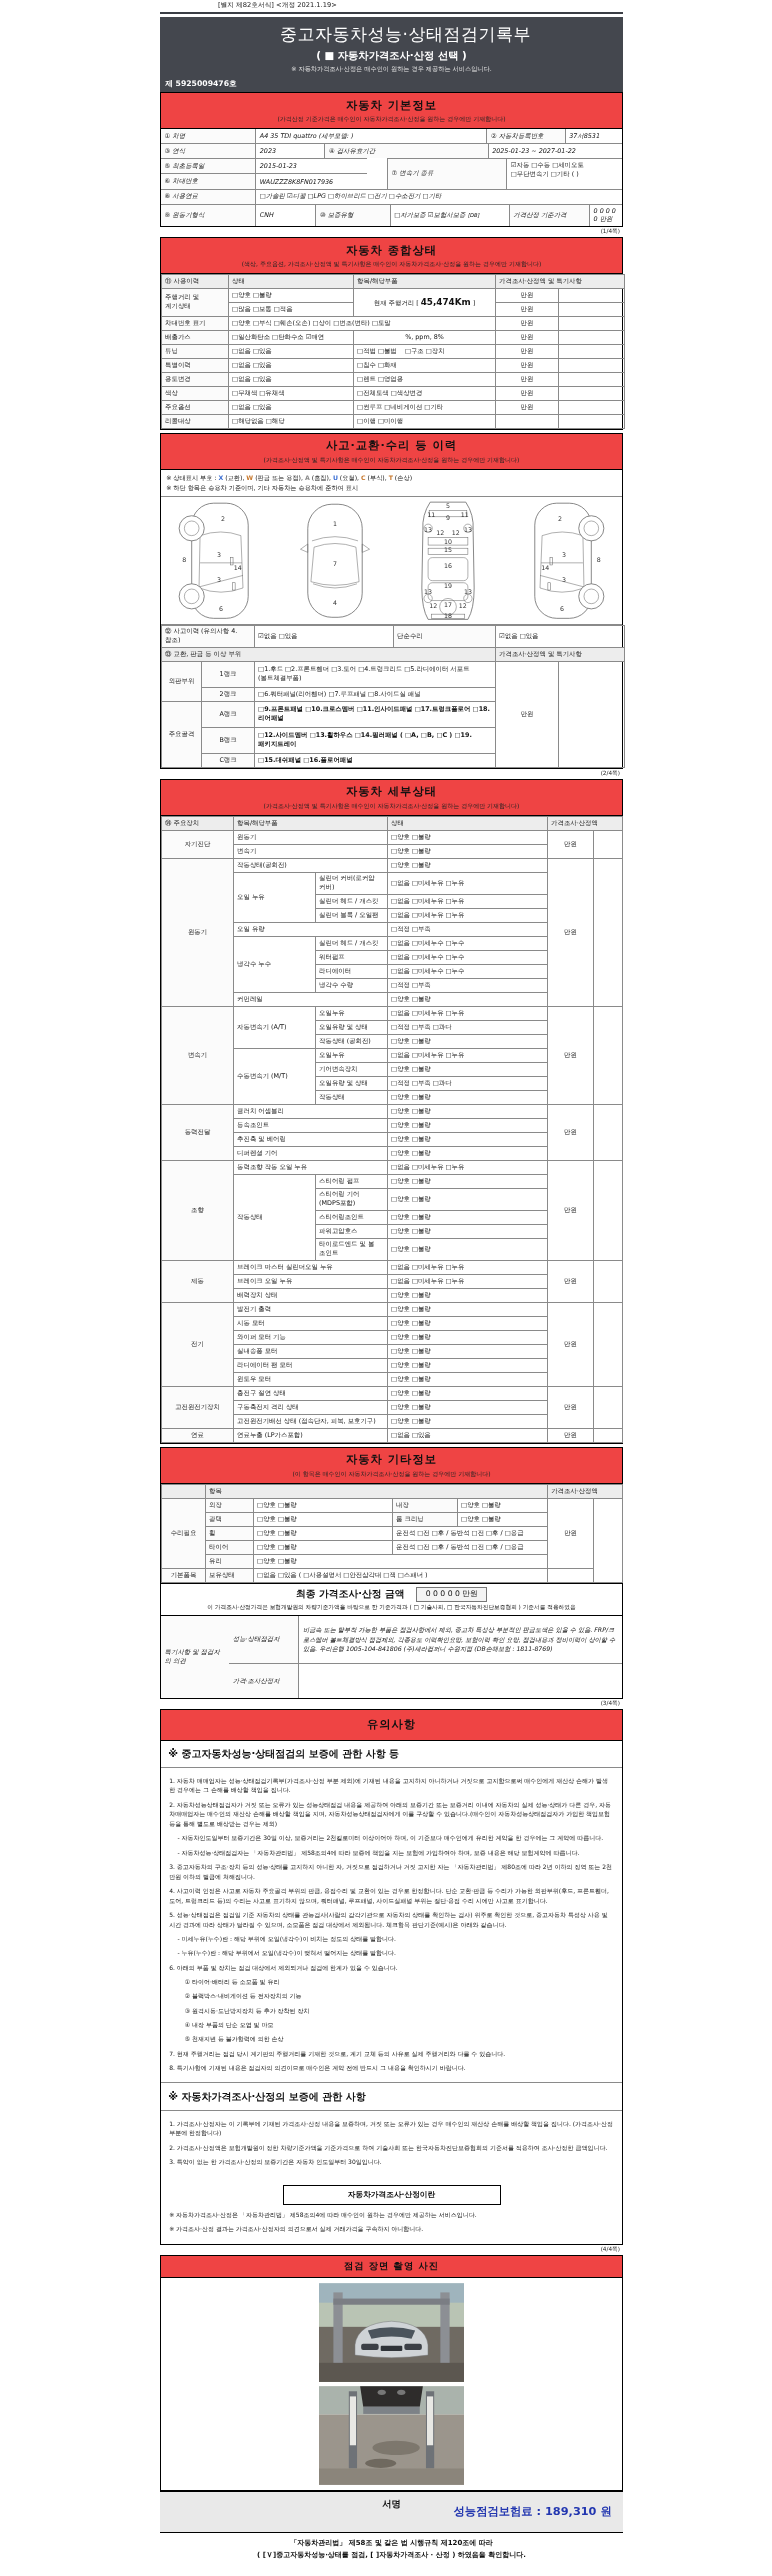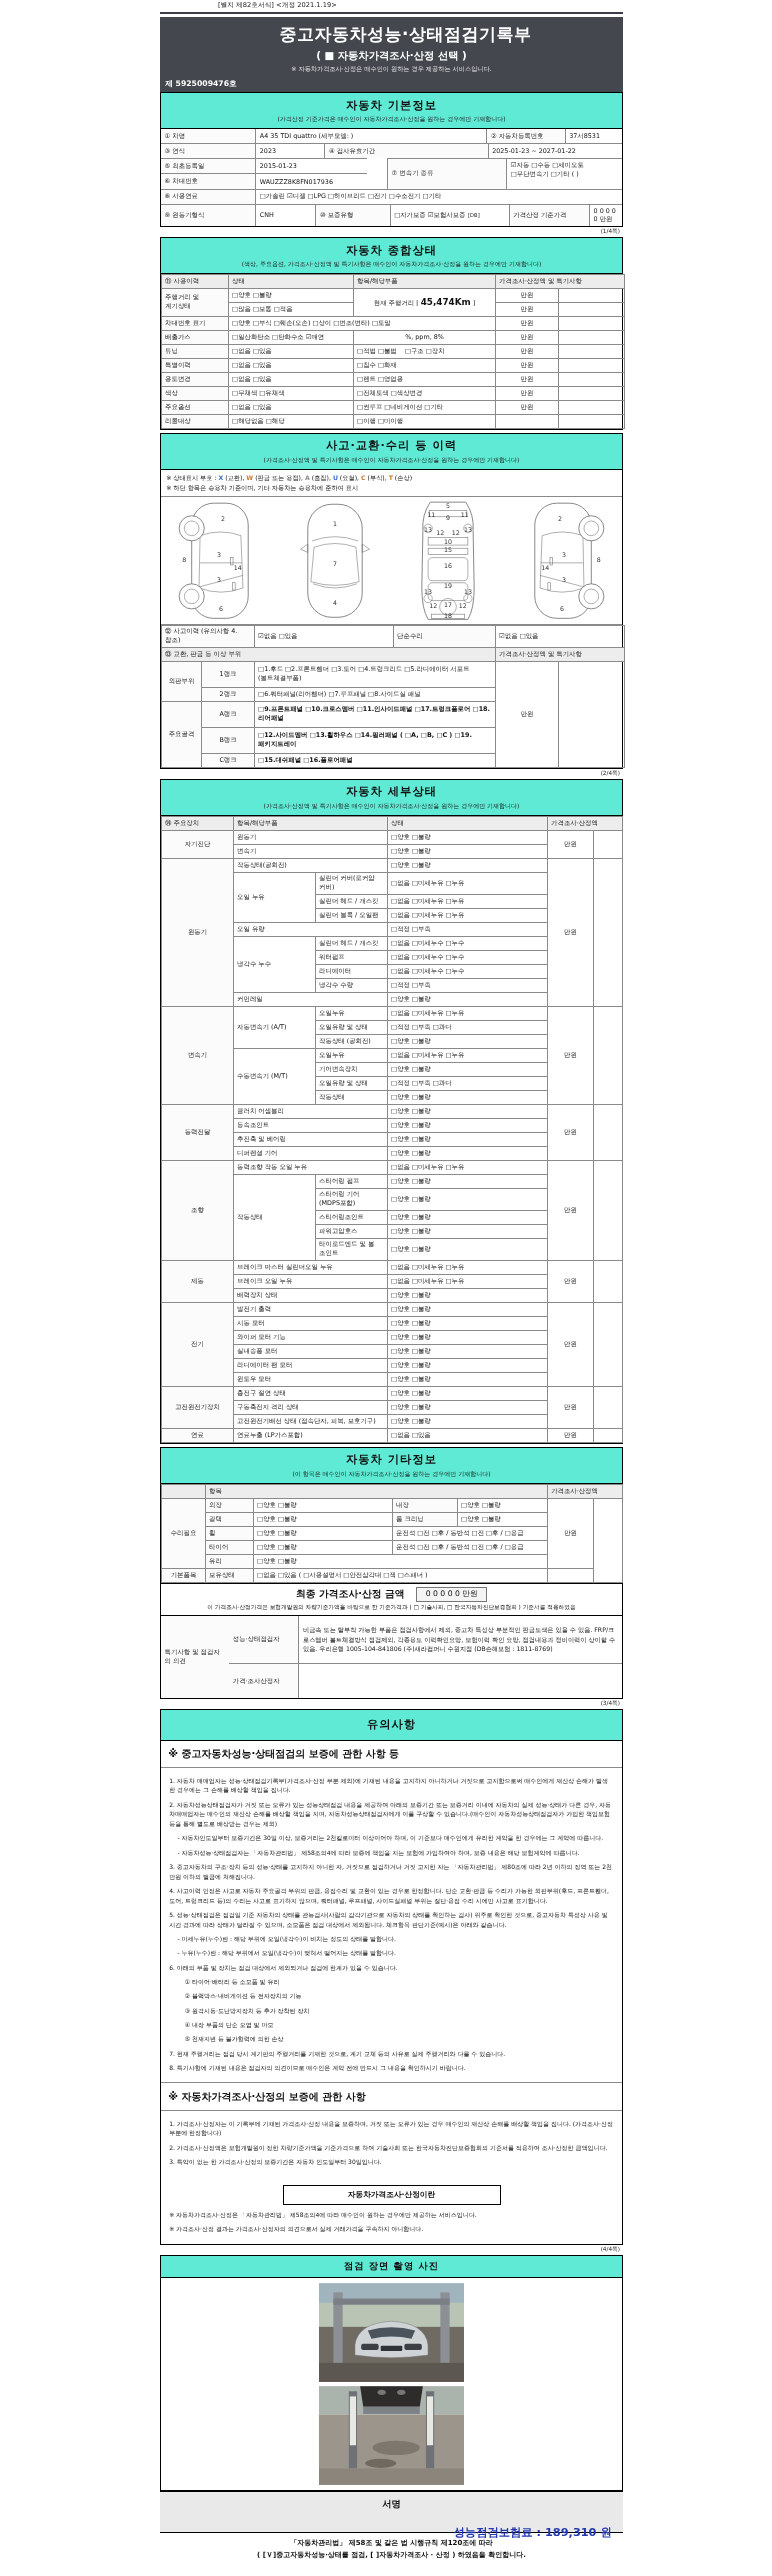--- a/index.html
+++ b/index.html
@@ -3,62 +3,62 @@
 <meta charset="utf-8">
 <style>
   html,body{margin:0;padding:0;}
   body{width:773px;height:2576px;overflow:hidden;background:#fff;
        font-family:"DejaVu Sans","Liberation Sans",sans-serif;color:#111;}
   .doc{width:463px;margin-left:160px;position:relative;}
   .formnote{font-size:6.7px;color:#222;padding:1px 0 1.5px 58px;}
   .toprule{height:2.6px;background:#3b3e45;border-bottom:1px solid #fff;}
   
   .hdr{background:#44474e;color:#fff;text-align:center;padding:6.2px 0 2.1px 0;margin-top:1.5px;}
-  .hdr .t1{font-size:17px;font-weight:bold;letter-spacing:0.5px;padding-left:28px;}
+  .hdr .t1{font-size:17px;font-weight:normal;letter-spacing:0.5px;padding-left:28px;}
   .hdr .t2{font-size:10.3px;font-weight:bold;margin-top:3.1px;}
   .hdr .t3{font-size:6.2px;color:#e2e2e2;margin-top:2.1px;}
   .hdr .num{text-align:left;font-size:7.7px;font-weight:bold;padding:5.2px 0 1px 5.2px;}
   
   .sec{border:1px solid #000;background:#fff;}
-  .band{background:#5eead4;text-align:center;border-bottom:1px solid #000;padding:4.6px 0 3.6px 0;}
+  .band{background:#ef4444;text-align:center;border-bottom:1px solid #000;padding:4.6px 0 3.6px 0;}
   .band .st{font-size:11.3px;font-weight:bold;letter-spacing:1px;}
   .band .ss{font-size:6px;margin-top:2.6px;color:#222;}
   .marker{font-size:5.7px;text-align:right;padding:1px 3.1px 1px 0;color:#222;}
   table{border-collapse:collapse;width:100%;table-layout:fixed;}
   td,th{border:0.5px solid #8a8a8a;font-size:6.4px;padding:1.5px 3.1px;vertical-align:middle;
         overflow:hidden;white-space:normal;word-break:keep-all;}
   th{background:#ededed;font-weight:normal;text-align:left;}
   .c{text-align:center;}
   .lab{background:#fbfbfb;}
   .bold{font-weight:bold;margin-left:31px;}
   .big{font-size:8.8px;font-weight:bold;}
   tr{height:14px;}
   
   .frow{display:flex;border-top:0.5px solid #8a8a8a;min-height:14px;align-items:stretch;}
-  .fcell{border-left:0.5px solid #8a8a8a;padding:2.1px 3.6px;font-size:6.4px;display:flex;align-items:center;}
+  .fcell{border-left:0.5px solid #8a8a8a;padding:2.1px 3.6px;font-size:6.4px;display:flex;align-items:center;font-style:italic;}
   .fcell:first-child{border-left:none;}
   .notes{font-size:6.2px;padding:3.1px 5.2px;border-bottom:0.5px solid #8a8a8a;line-height:1.6;}
   .diag{display:flex;justify-content:space-around;align-items:center;padding:2.1px 3.1px;border-bottom:0.5px solid #8a8a8a;}
   svg text{font-size:12px;fill:#333;font-family:"DejaVu Sans",sans-serif;}
   .finalband{border-top:1.5px solid #000;border-bottom:1px solid #000;padding:3.1px 0 2.6px 0;text-align:center;}
   .finalband .ft{font-size:9.8px;font-weight:bold;}
   .finalbox{display:inline-block;border:0.5px solid #777;background:#f4f4f4;font-size:7.7px;
             padding:1.5px 8.2px;margin-left:9.3px;vertical-align:middle;}
   .finalnote{font-size:5.7px;margin-top:2.6px;}
   .noticebody{padding:3.1px 8.2px 5.2px 8.2px;}
   .np{font-size:6px;line-height:1.62;margin:4.6px 0;}
   .ind1{margin-left:8.2px;}
   .ind2{margin-left:15.5px;}
   .nsubject{font-size:10px;font-weight:bold;padding:6.2px 7.2px;border-bottom:0.5px solid #8a8a8a;}
   .nbox{border:1px solid #000;text-align:center;font-size:7.7px;font-weight:bold;
         width:216px;margin:8.2px auto 5.2px auto;padding:4.1px 0;}
   .photos{padding:5.2px 0 3.1px 0;text-align:center;background:#fff;}
   .signband{border-top:1.5px solid #000;background:#e9e9e9;position:relative;height:40px;}
   .signband .sg{font-size:9.3px;font-weight:bold;text-align:center;padding-top:6.2px;}
-  .fee{position:absolute;right:11.3px;top:33px;font-size:11.3px;font-weight:bold;color:#2236b0;}
+  .fee{position:absolute;right:11.3px;top:12px;font-size:11.3px;font-weight:bold;color:#2236b0;}
   .footer{border-top:1px solid #000;text-align:center;font-size:7px;font-weight:bold;
           padding:5.2px 0 3.1px 0;line-height:1.7;}
 </style>
 </head>
 <body>
 
 <div class="doc">
 
   <div class="formnote">[별지 제82호서식] &lt;개정 2021.1.19&gt;</div>
   <div class="toprule"></div>

